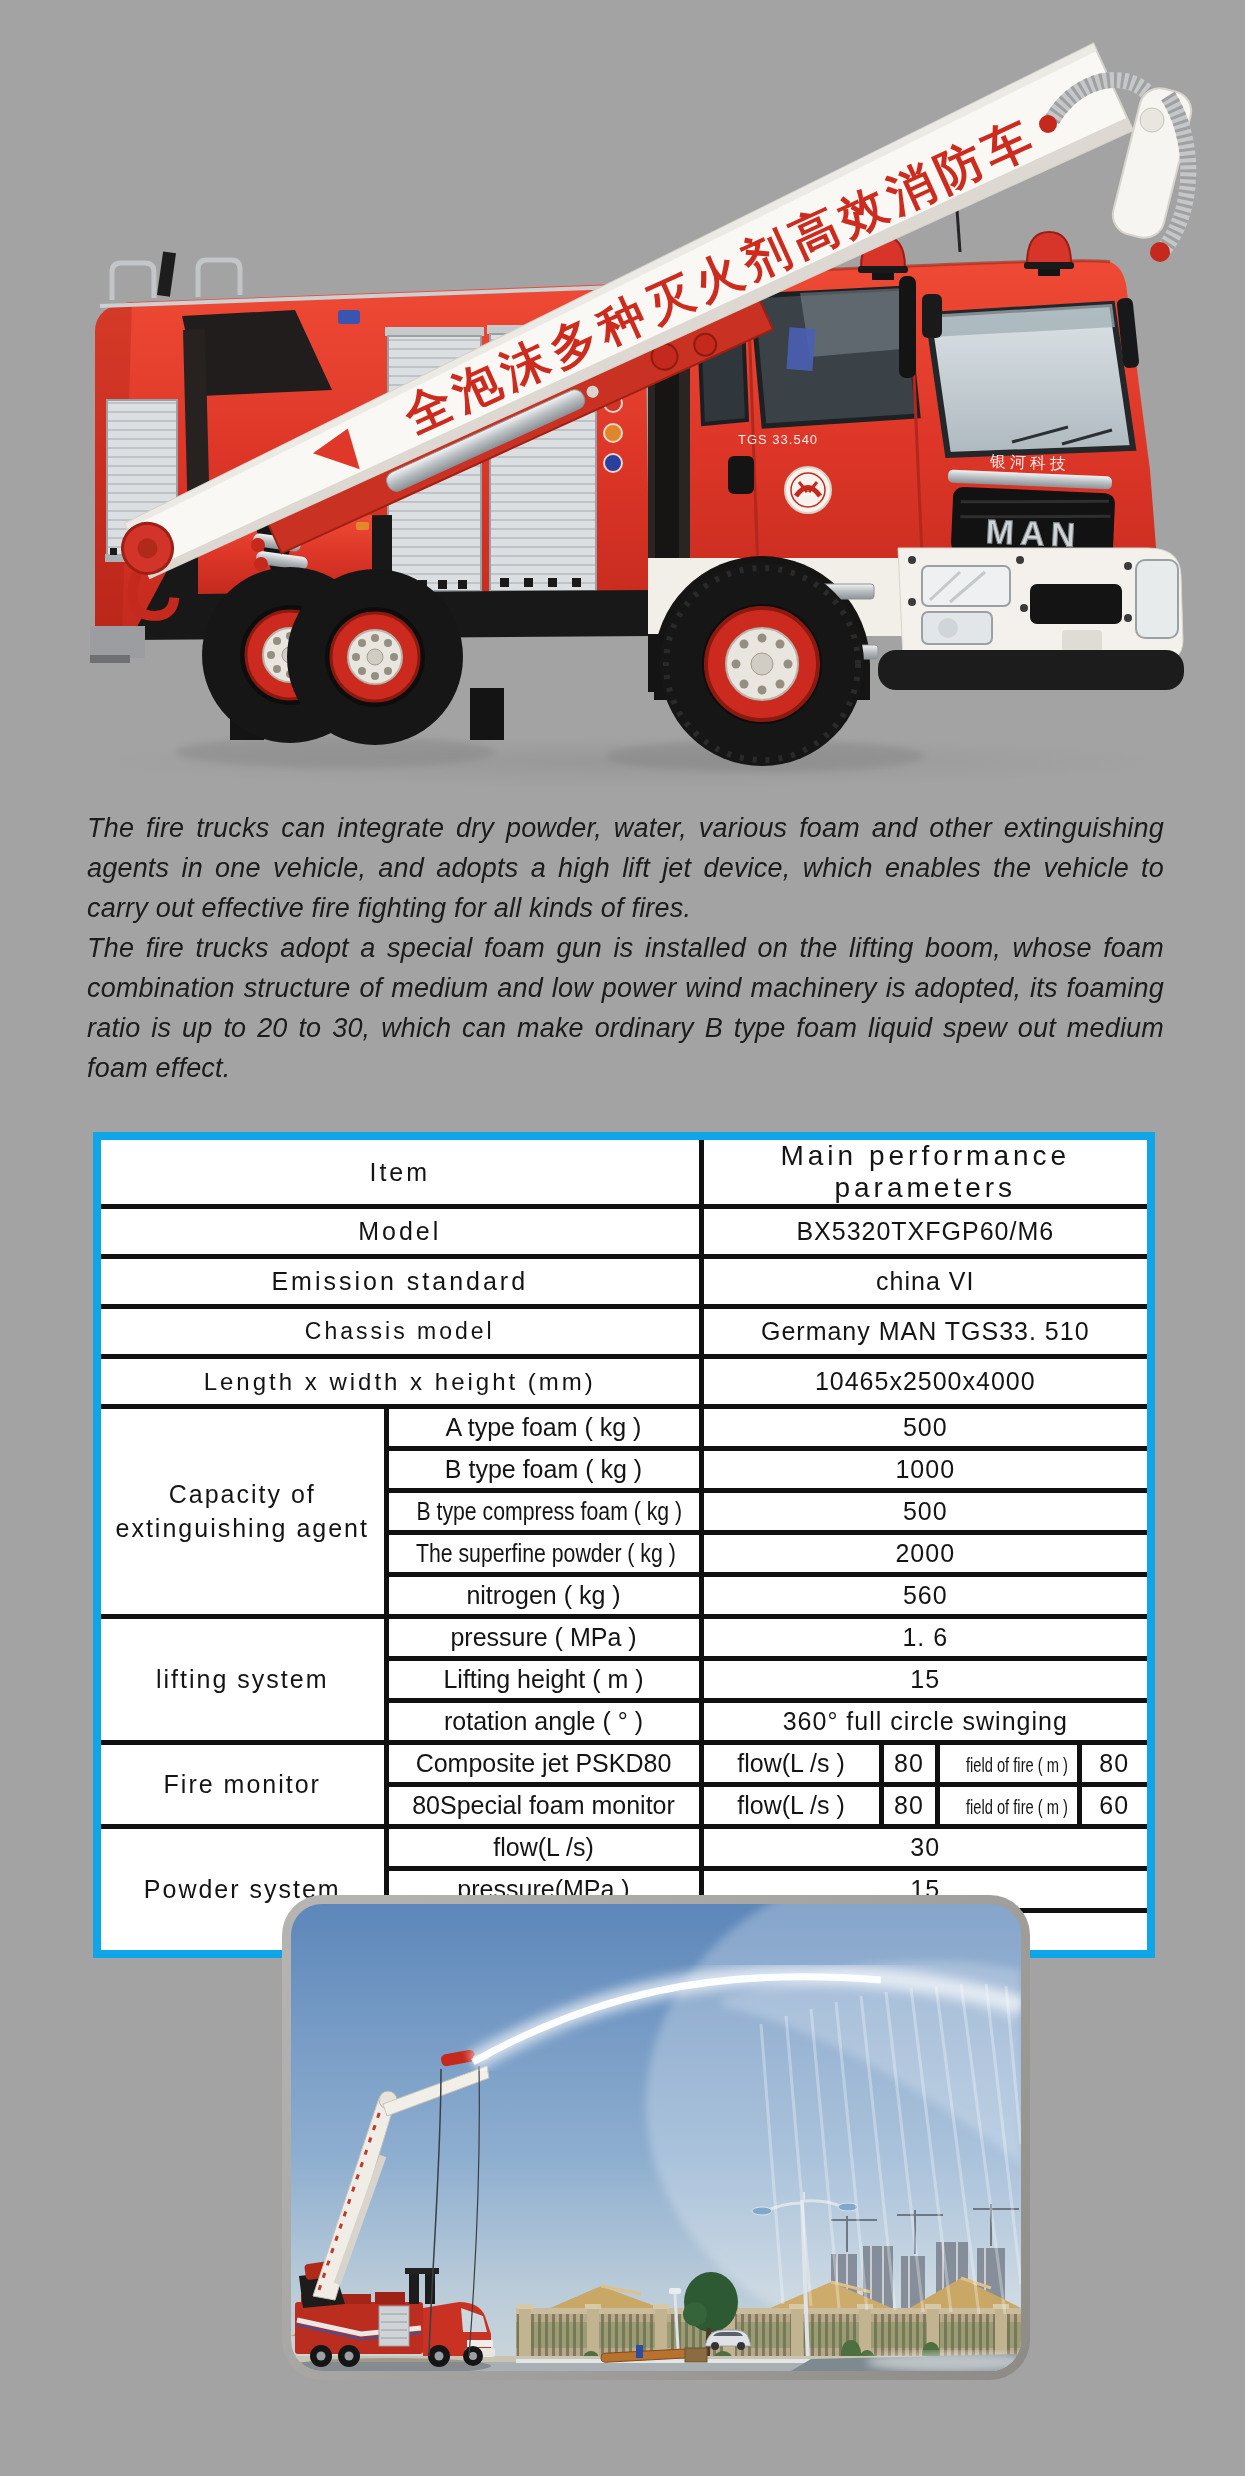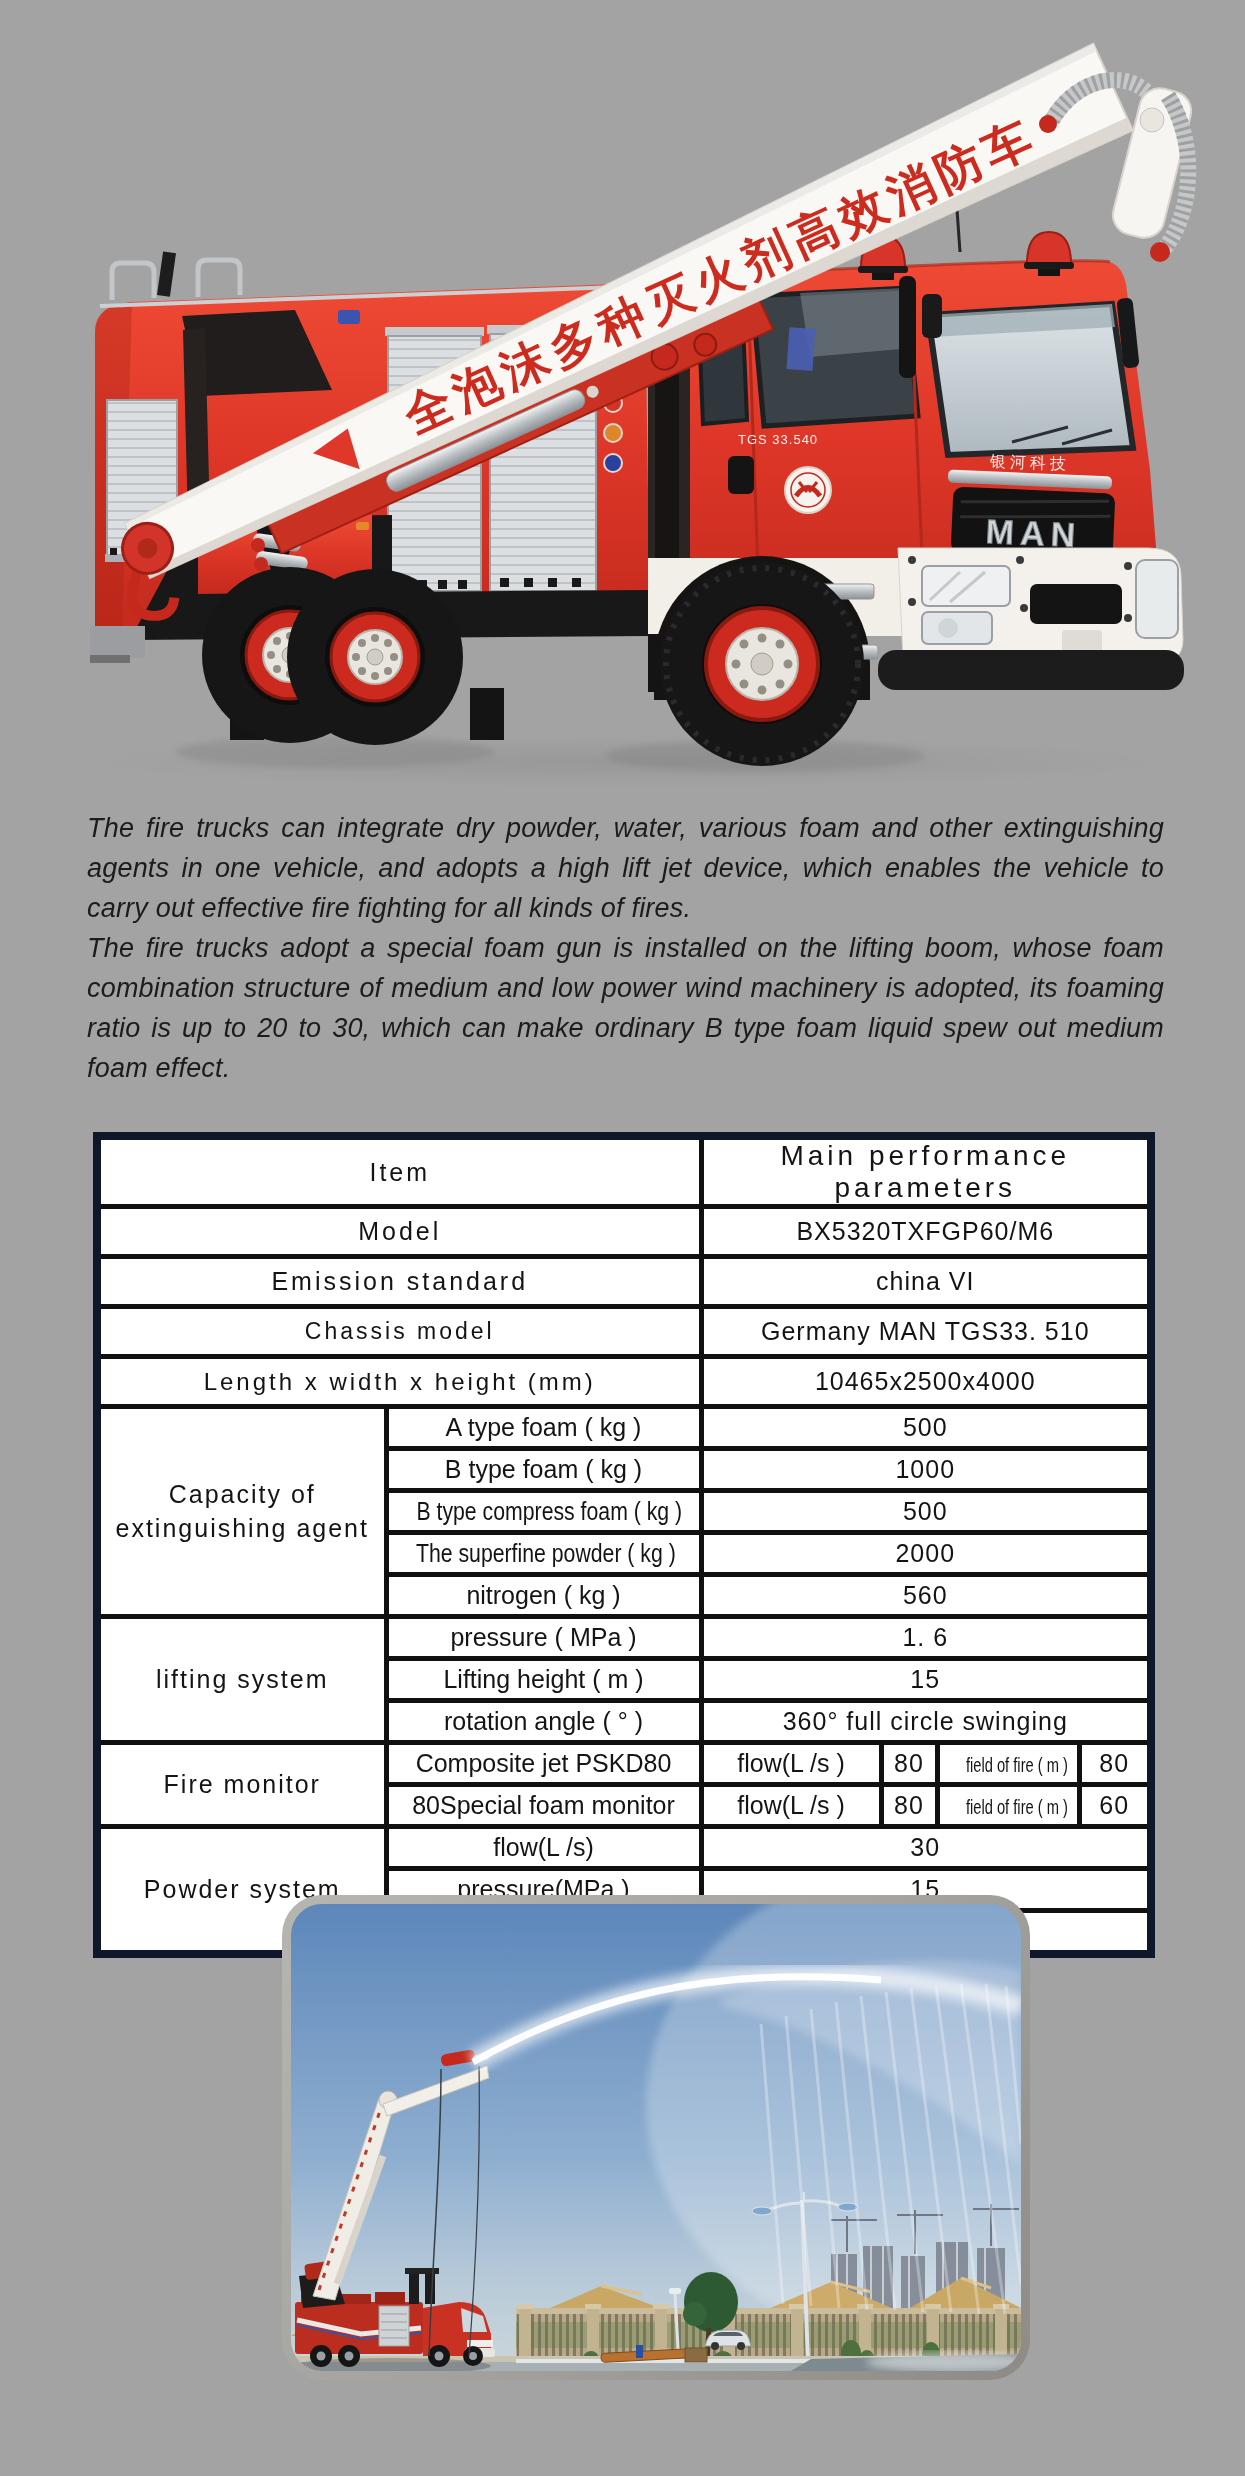--- a/index.html
+++ b/index.html
@@ -4,21 +4,21 @@
 <style>
   html,body{margin:0;padding:0;background:#ffffff;}
   .page{position:relative;width:1245px;height:2476px;background:#a3a3a3;margin:0 auto;overflow:hidden;
         font-family:"Liberation Sans",sans-serif;}
   .hero{position:absolute;top:0;left:0;width:1245px;height:800px;}
   .desc{position:absolute;top:808px;left:87px;width:1077px;color:#1c1c1c;
         font-size:27px;line-height:40px;text-align:justify;letter-spacing:.2px;font-style:italic;}
   .desc p{margin:0;}
   
   .spec{position:absolute;top:1132px;left:93px;width:1054px;border-collapse:collapse;
-        table-layout:fixed;background:#fff;border:8px solid #0f172a;}
+        table-layout:fixed;background:#fff;border:8px solid #0ea5e9;}
   .spec td{border:5px solid #101010;background:#fff;padding:0 4px;text-align:center;
         vertical-align:middle;color:#141414;font-size:25px;overflow:visible;}
   tr.h1 td{height:58px;}
   tr.h2 td{height:45px;}
   tr.h3 td{height:37px;}
   .sp{letter-spacing:3px;}
   .sp4{letter-spacing:4px;}
   .grp{letter-spacing:2px;font-size:23px;line-height:1.35;}
   .val{font-size:26px;letter-spacing:1px;}
   .lbl{font-size:24px;}

